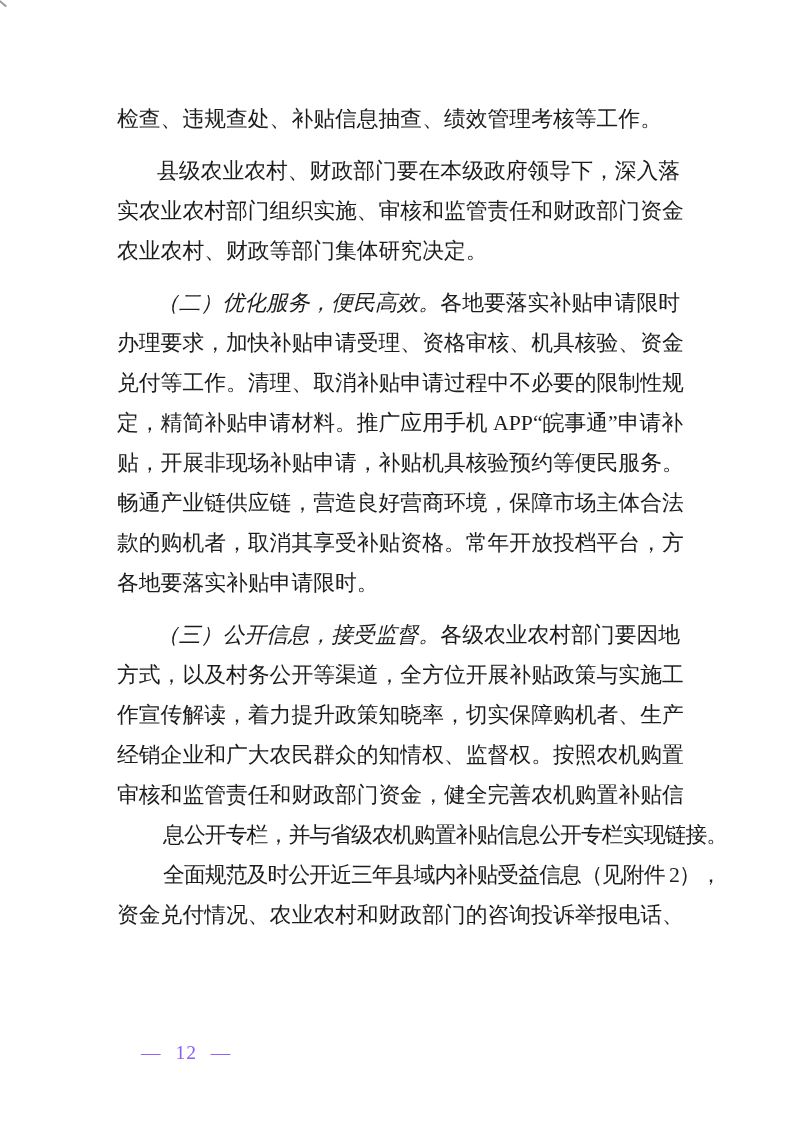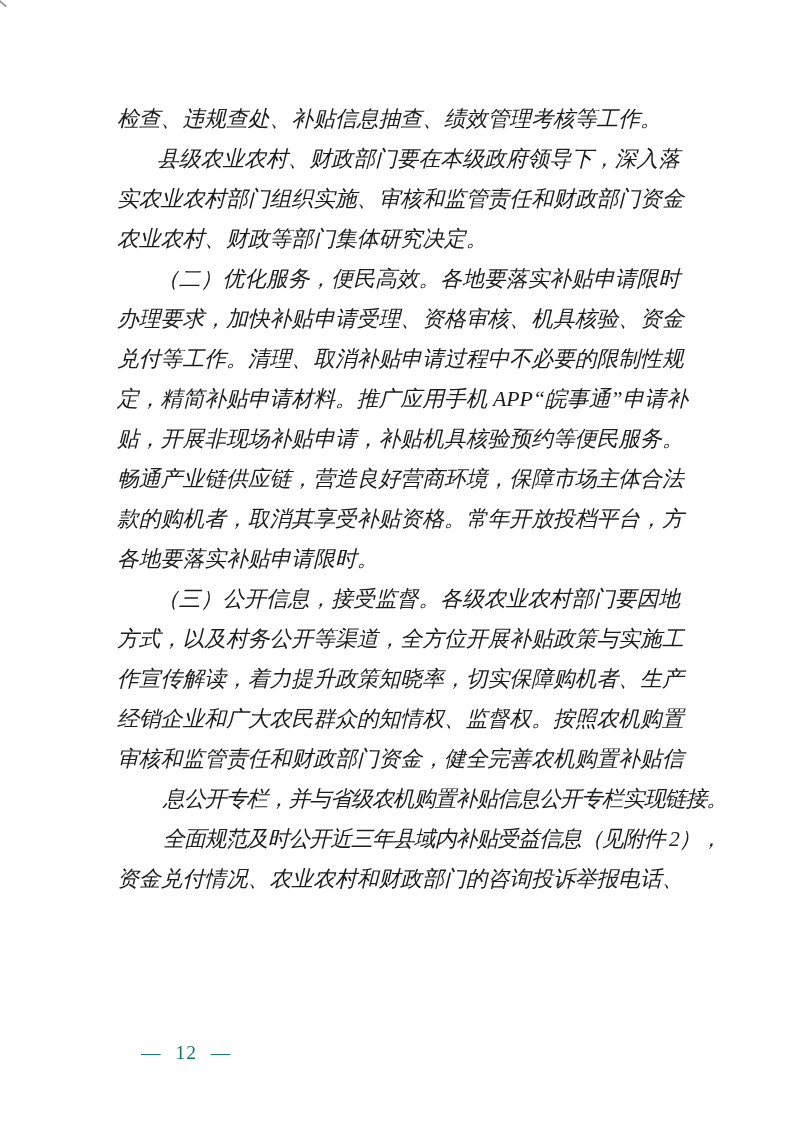--- a/index.html
+++ b/index.html
@@ -34,38 +34,39 @@
     font-size: 21.8px;
     line-height: 40px;
   }
   .line {
     height: 40px;
     white-space: nowrap;
     letter-spacing: 0;
   }
   .line.indent {
     text-indent: 40px;
+    margin-top: 12px;
   }
   .line.tight {
     letter-spacing: -0.9px;
     margin-left: 46px;
   }
-  .seg { display: inline; font-style: italic; }
+  .seg { display: inline; }
   .kai {
     font-style: italic;
   }
   .footer {
     position: absolute;
     left: 141px;
     top: 1040px;
     font-size: 19.5px;
     line-height: 26px;
     letter-spacing: 1px;
     word-spacing: 8px;
-    color: #0f766e;
+    color: #8b5cf6;
   }
 </style>
 </head>
 <body>
 
 <div class="page">
   <div class="scan-speck"></div>
   <div class="content">
       <div class="line"><span class="seg">检查、违规查处、补贴信息抽查、绩效管理考核等工作。</span></div>
       <div class="line indent"><span class="seg">县级农业农村、财政部门要在本级政府领导下，深入落</span></div>

